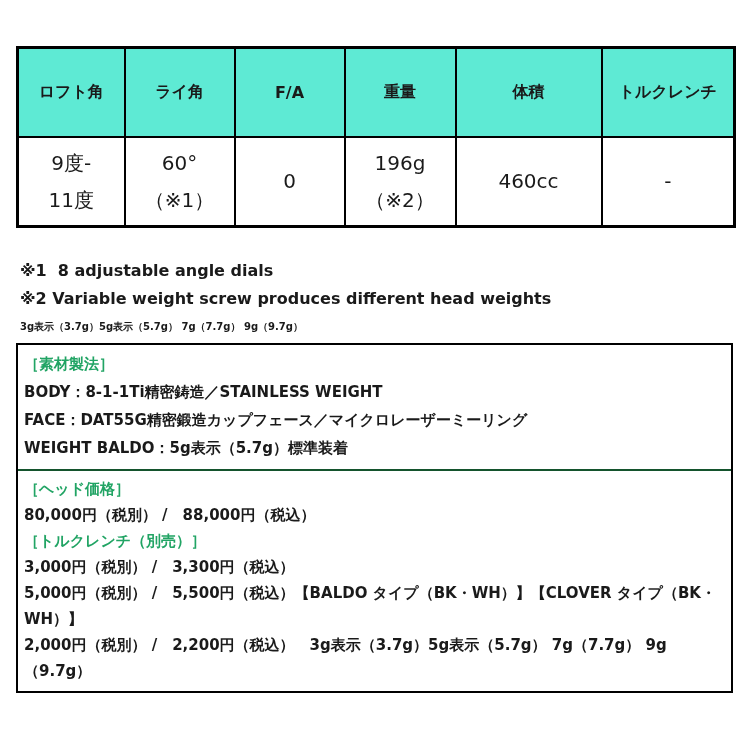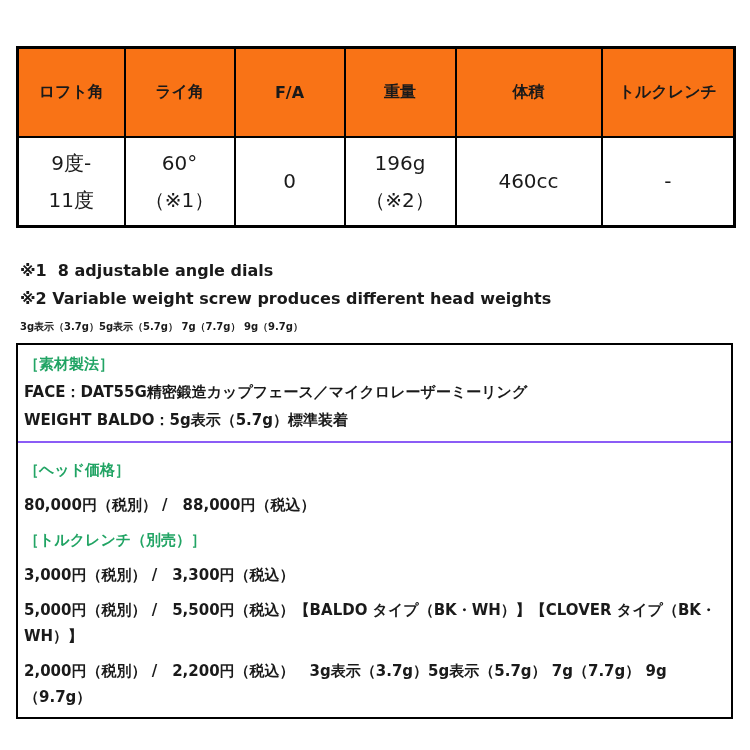--- a/index.html
+++ b/index.html
@@ -29,21 +29,21 @@
   }
   table.spec-table th,
   table.spec-table td {
     border: 2px solid #000;
     text-align: center;
     vertical-align: middle;
     white-space: pre-line;
     padding: 0;
   }
   table.spec-table th {
-    background: #f97316;
+    background: #5eead4;
     font-size: 16px;
     font-weight: bold;
     height: 87px;
   }
   table.spec-table td {
     background: #ffffff;
     font-size: 20px;
     font-weight: 400;
     height: 87px;
     line-height: 1.85;
@@ -74,29 +74,29 @@
   
   .info-box {
     position: absolute;
     left: 16px;
     top: 343px;
     width: 713px;
     border: 2px solid #000;
     background: #ffffff;
   }
   .section { padding: 5px 8px 7px 6px; }
-  .section.materials { border-bottom: 2px solid #8b5cf6; }
+  .section.materials { border-bottom: 2px solid #14532d; }
   .line {
     font-size: 15px;
     font-weight: bold;
     line-height: 28px;
     white-space: pre-wrap;
     color: #1a1a1a;
   }
-  .section.pricing .line { line-height: 26px; margin-top: 9px; }
+  .section.pricing .line { line-height: 26px; }
   .line.green { color: #21a464; }
 </style>
 </head>
 <body>
 
 <div class="page">
 
   <table class="spec-table">
     <colgroup>
       <col class="c1">
@@ -132,20 +132,21 @@
   <div class="notes">
     <div class="note">※1  8 adjustable angle dials</div>
     <div class="note">※2 Variable weight screw produces different head weights</div>
     <div class="note small">3g表示（3.7g）5g表示（5.7g） 7g（7.7g） 9g（9.7g）</div>
   </div>
 
   <div class="info-box">
 
     <div class="section materials">
       <div class="line green">［素材製法］</div>
+      <div class="line">BODY：8-1-1Ti精密鋳造／STAINLESS WEIGHT</div>
       <div class="line">FACE：DAT55G精密鍛造カップフェース／マイクロレーザーミーリング</div>
       <div class="line">WEIGHT BALDO：5g表示（5.7g）標準装着</div>
     </div>
 
     <div class="section pricing">
       <div class="line green">［ヘッド価格］</div>
       <div class="line">80,000円（税別） /　88,000円（税込）</div>
       <div class="line green">［トルクレンチ（別売）］</div>
       <div class="line">3,000円（税別） /　3,300円（税込）</div>
       <div class="line">5,000円（税別） /　5,500円（税込）【BALDO タイプ（BK・WH）】【CLOVER タイプ（BK・WH）】</div>

